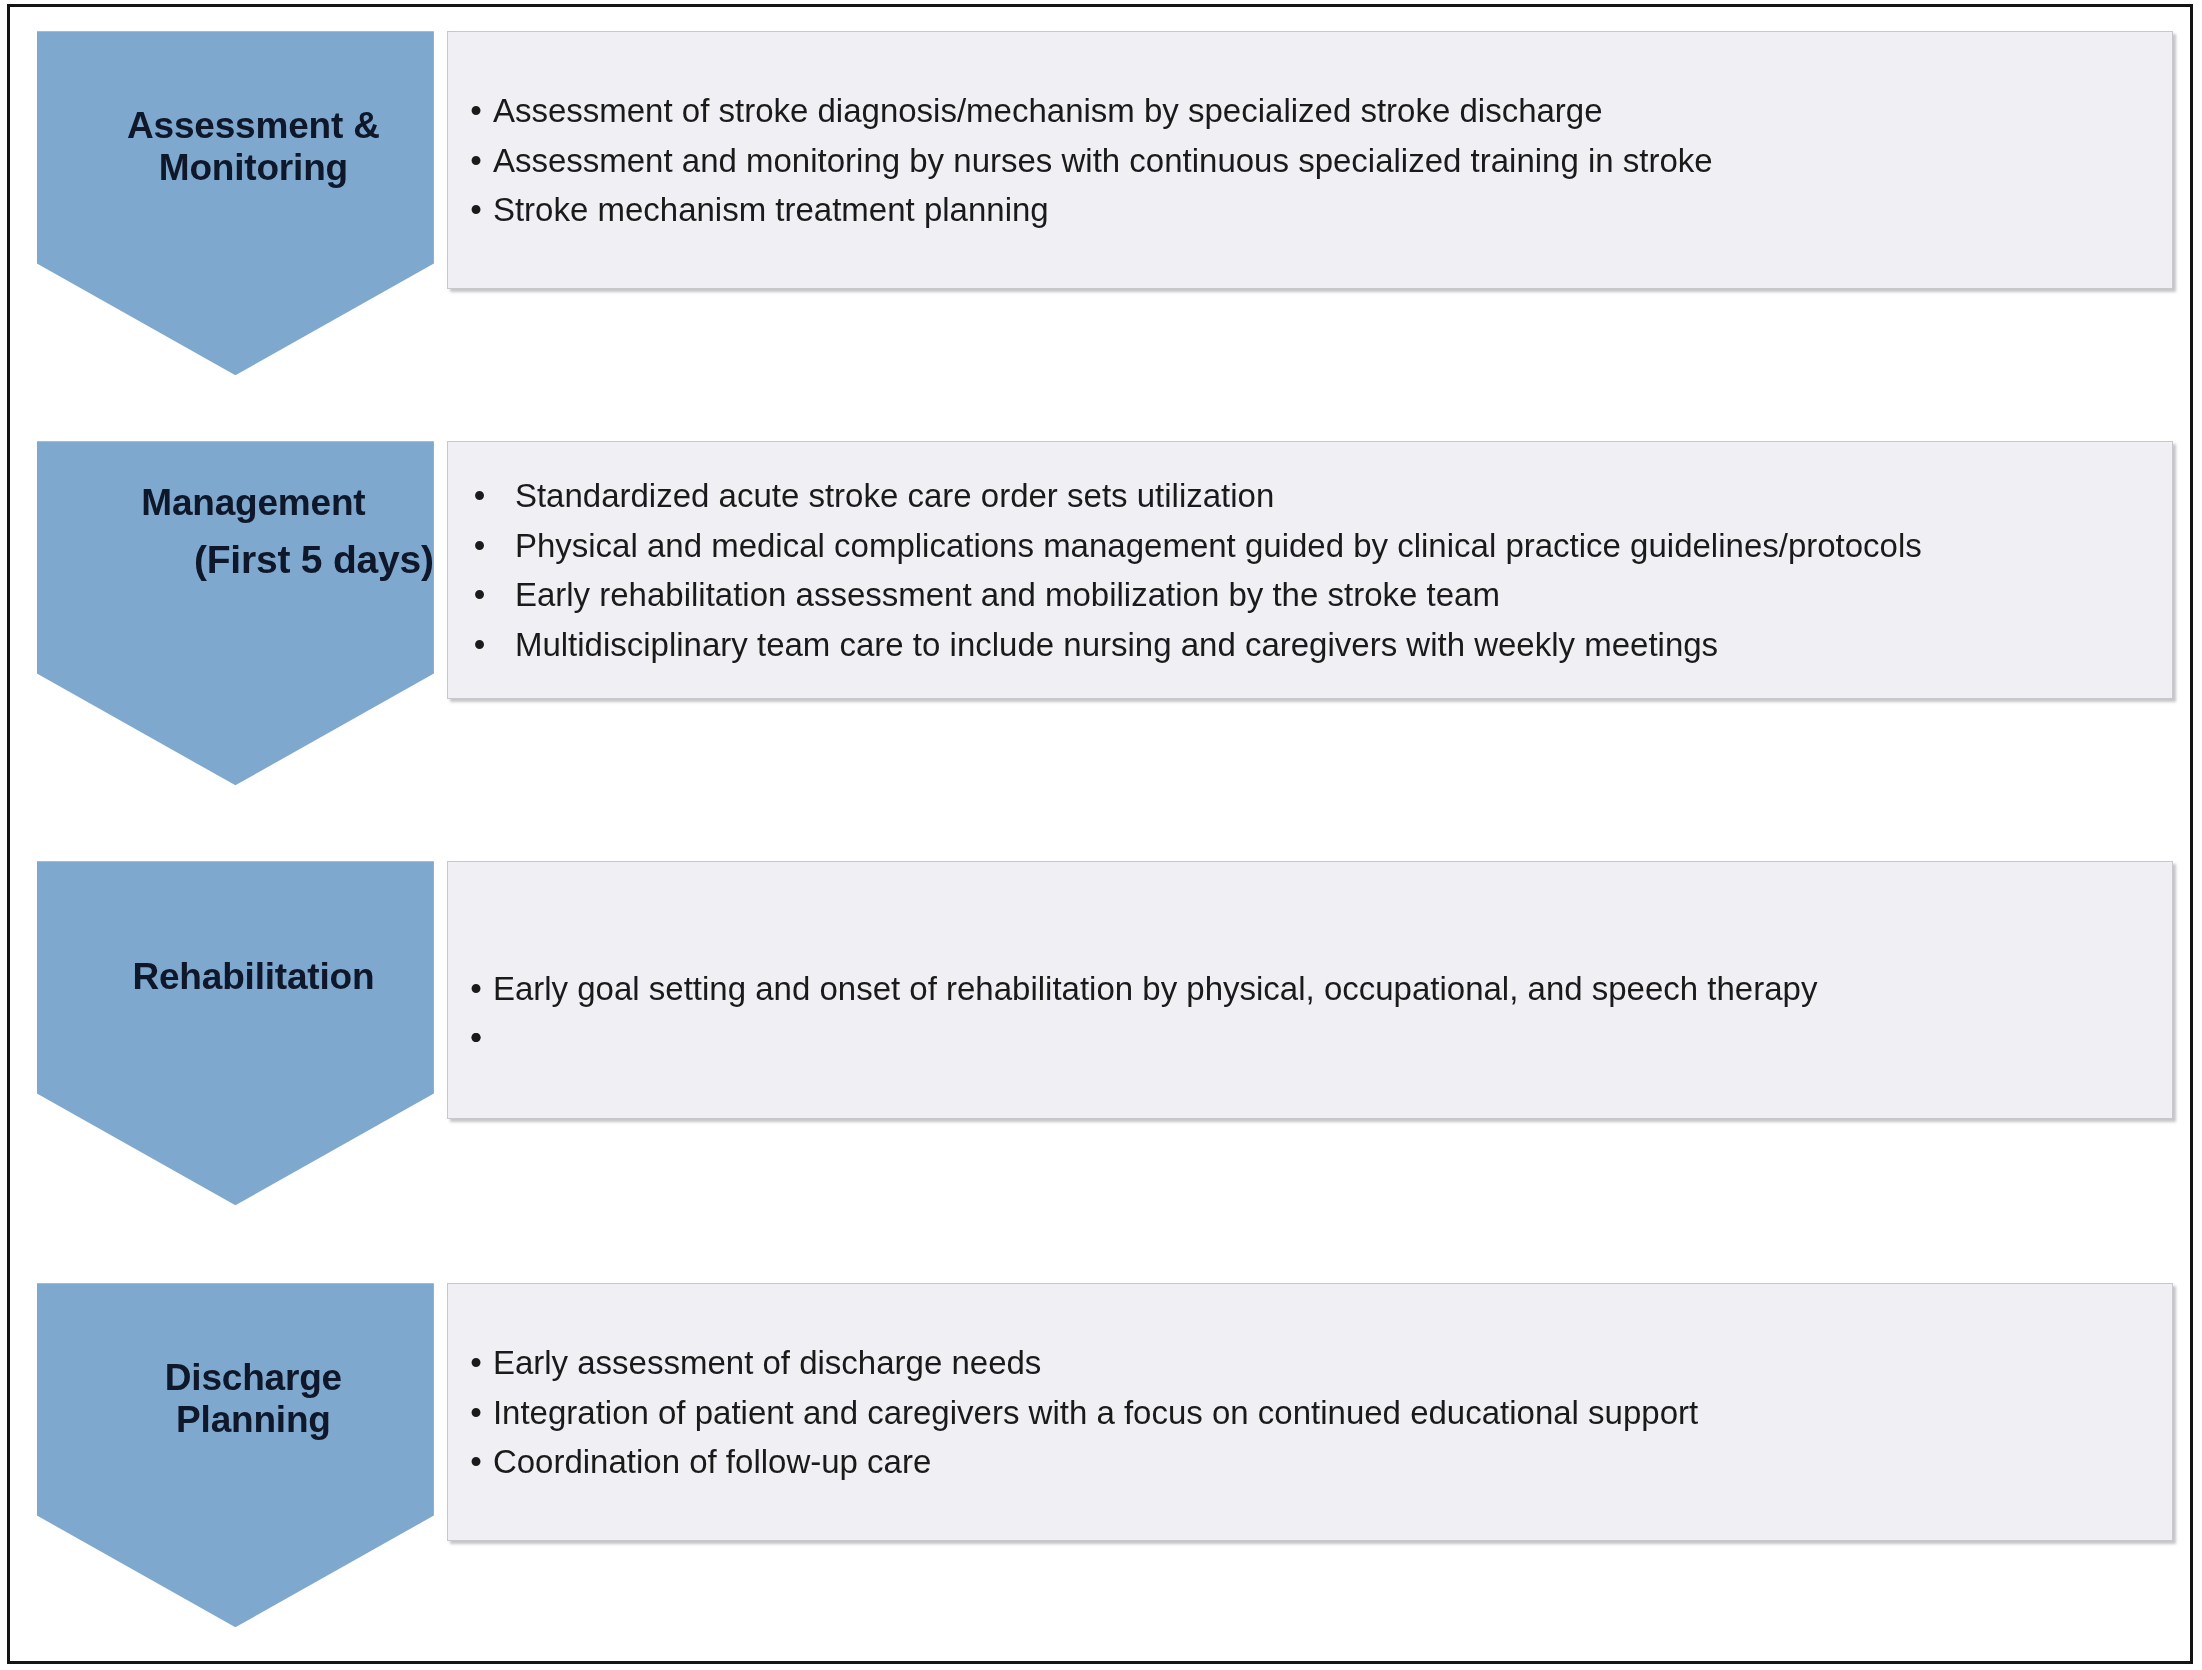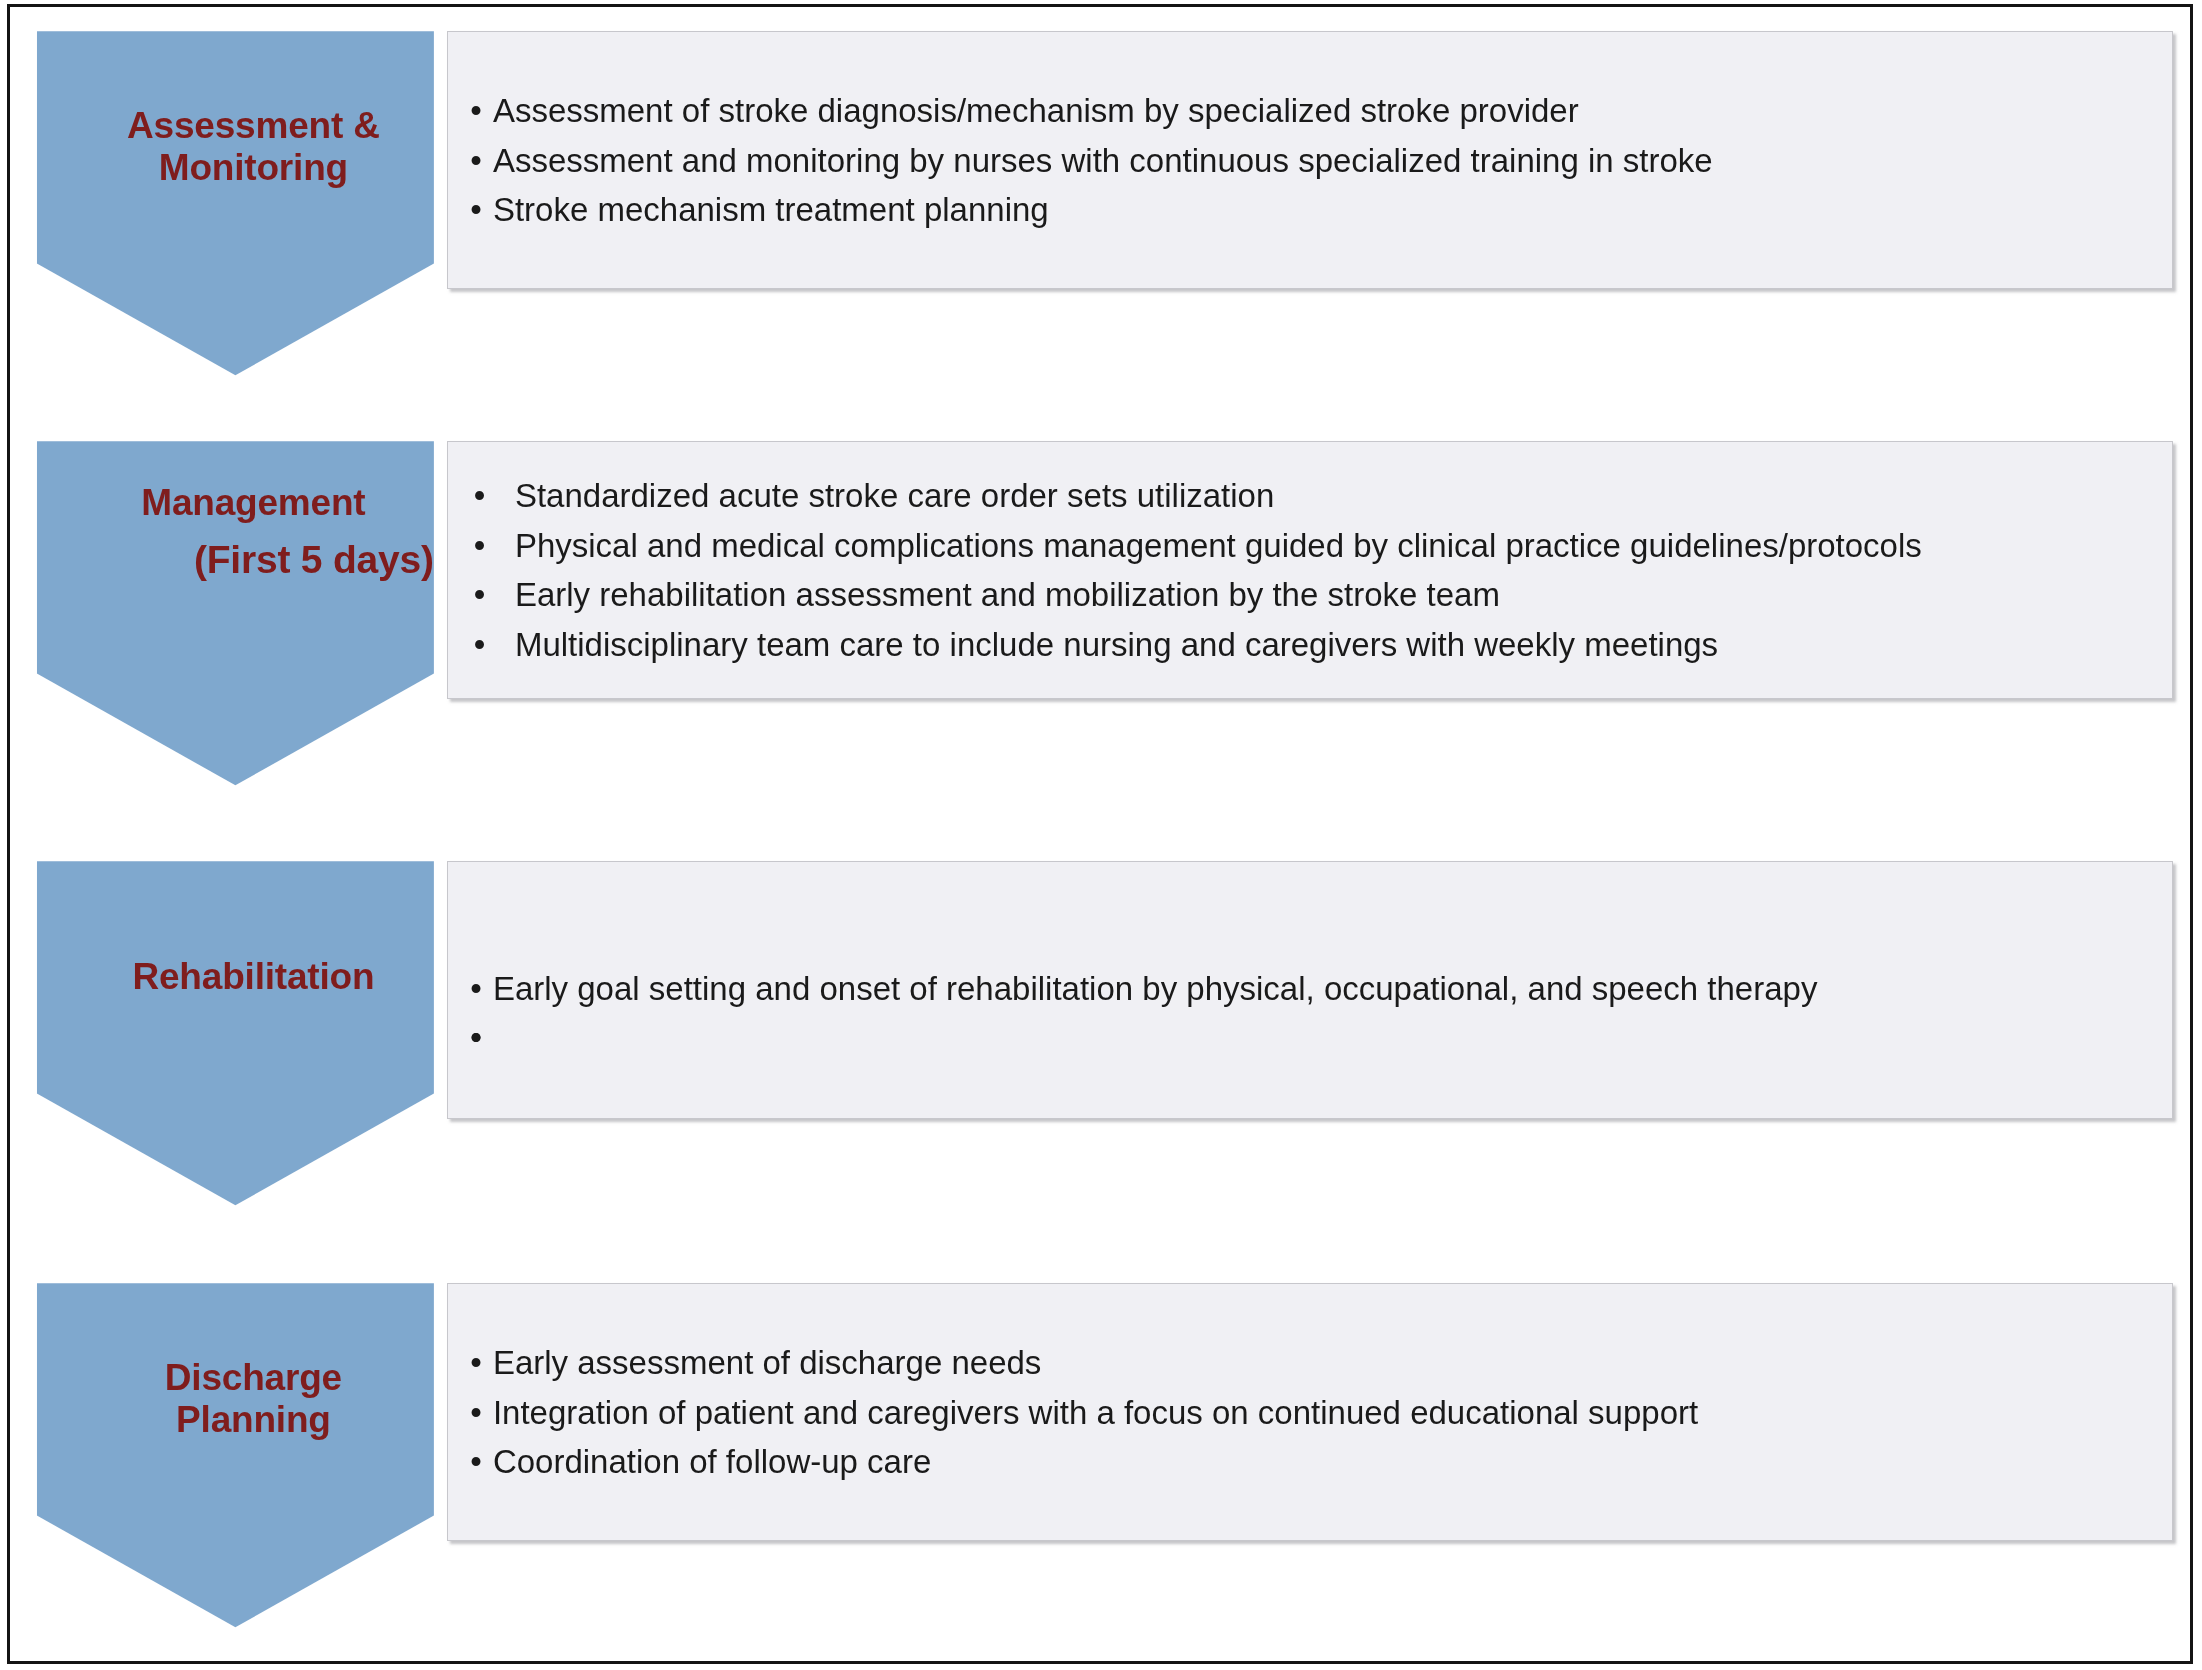--- a/index.html
+++ b/index.html
@@ -33,21 +33,21 @@
     width:397px;
     background:#7FA8CE;
     -webkit-clip-path: polygon(0 0, 100% 0, 100% 67.5%, 50% 100%, 0 67.5%);
     clip-path: polygon(0 0, 100% 0, 100% 67.5%, 50% 100%, 0 67.5%);
     filter: drop-shadow(2.6px 2.6px 2.6px rgba(110,110,110,0.85));
   }
   .stage-label-inner{
     position:absolute;
     left:0; right:0;
     text-align:center;
-    color:#7f1d1d;
+    color:#0f172a;
     font-weight:bold;
     letter-spacing:-0.2px;
     line-height:1.14;
     margin-left:36px;
   }
   .stage-title{ font-size:37px; display:block; }
   .stage-sub{ font-size:39px; display:block; margin-top:13.8px;text-align:right; }
 
   
   .content-box{
@@ -111,21 +111,21 @@
 
     <div class="row" id="row-0">
       <div class="stage-label">
         <div class="stage-label-inner">
           <span class="stage-title">Assessment &amp;</span>
           <span class="stage-title">Monitoring</span>
         </div>
       </div>
       <div class="content-box">
         <ul class="bullets">
-          <li><span class="bullet-dot">•</span><span>Assessment of stroke diagnosis/mechanism by specialized stroke provider</span></li>
+          <li><span class="bullet-dot">•</span><span>Assessment of stroke diagnosis/mechanism by specialized stroke discharge</span></li>
           <li><span class="bullet-dot">•</span><span>Assessment and monitoring by nurses with continuous specialized training in stroke</span></li>
           <li><span class="bullet-dot">•</span><span>Stroke mechanism treatment planning</span></li>
         </ul>
       </div>
     </div>
 
     <div class="row" id="row-1">
       <div class="stage-label">
         <div class="stage-label-inner">
           <span class="stage-title">Management</span>

